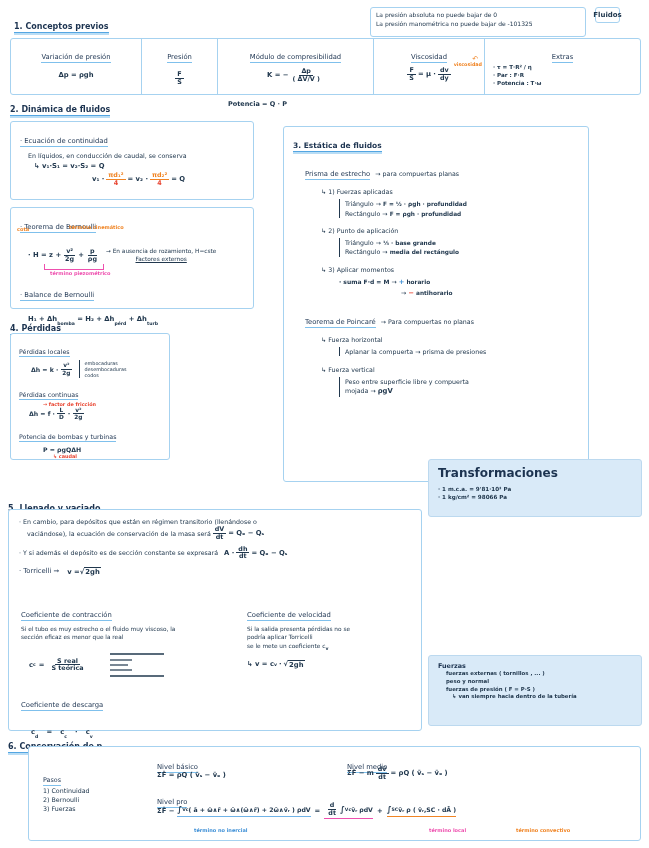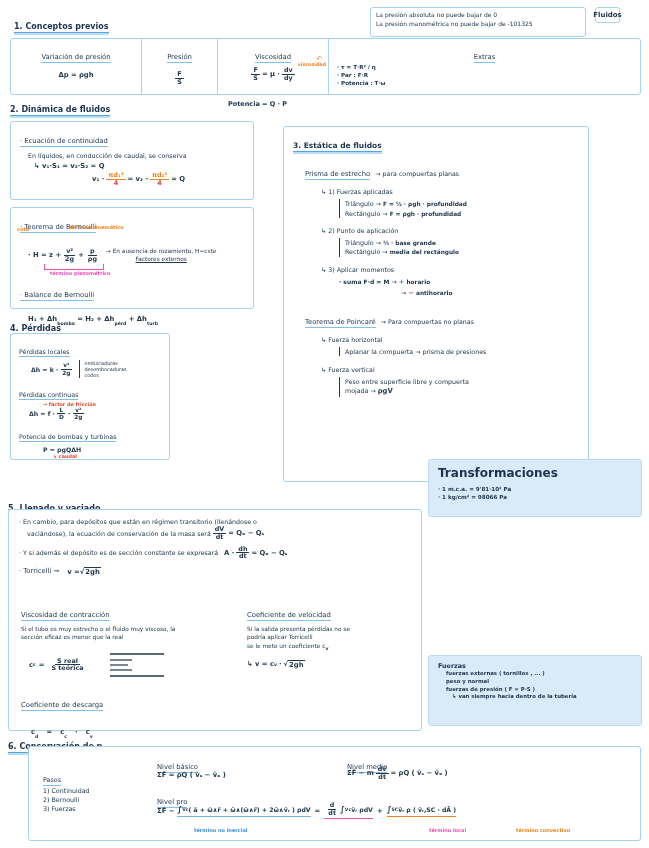--- a/index.html
+++ b/index.html
@@ -56,20 +56,30 @@
     </div>
     <div class="cellt" style="width:75px;border-right:1.5px solid #a6d2f0;">
       <span class="tt">Presión</span>
       <div style="margin-top:5px;">
         <span class="frac">
           <span class="fn">F</span>
           <span class="fd">S</span>
         </span>
       </div>
     </div>
+    <div class="cellt" style="width:155px;border-right:1.5px solid #a6d2f0;">
+      <span class="tt">Módulo de compresibilidad</span>
+      <div class="row" style="justify-content:center;margin-top:5px;">
+        <span class="f">K = −</span>
+        <span class="frac">
+          <span class="fn">Δp</span>
+          <span class="fd">( ΔV/V )</span>
+        </span>
+      </div>
+    </div>
     <div class="cellt" style="width:110px;border-right:1.5px solid #a6d2f0;position:relative;">
       <span class="tt">Viscosidad</span>
       <span class="abs orange" style="right:6px;top:16px;font-size:7px;">↶</span>
       <span class="abs orange" style="right:2px;top:23px;font-size:4.8px;font-weight:bold;">viscosidad</span>
       <div class="row" style="justify-content:center;margin-top:4px;">
         <span class="frac">
           <span class="fn">F</span>
           <span class="fd">S</span>
         </span>
         <span class="f">= μ ·</span>
@@ -249,21 +259,21 @@
       <span class="f">=  Qₑ − Qₛ</span>
     </div>
     <div class="row" style="margin-top:7px;">
       <span class="tt" style="border-bottom:none;">· Torricelli  →</span>
       <span class="f" style="margin-left:8px;">v =</span>
       <span class="f">√</span>
         <span class="f sqrt-rad">2gh</span>
     </div>
 
     <div class="abs" style="left:12px;top:92px;width:212px;">
-      <span class="tt">Viscosidad de contracción</span>
+      <span class="tt">Coeficiente de contracción</span>
       <div class="t" style="margin-top:4px;font-size:5.8px;">Si el tubo es muy estrecho o el fluido muy viscoso, la</div>
       <div class="t" style="font-size:5.8px;">sección eficaz es menor que la real</div>
       <div class="row" style="margin-top:8px;margin-left:8px;">
         <span class="f">c</span>
           <sub class="s">c</sub>
         <span class="f" style="margin:0 3px;">=</span>
         <span class="frac">
           <span class="fn">S real</span>
           <span class="fd">S teórica</span>
         </span>

